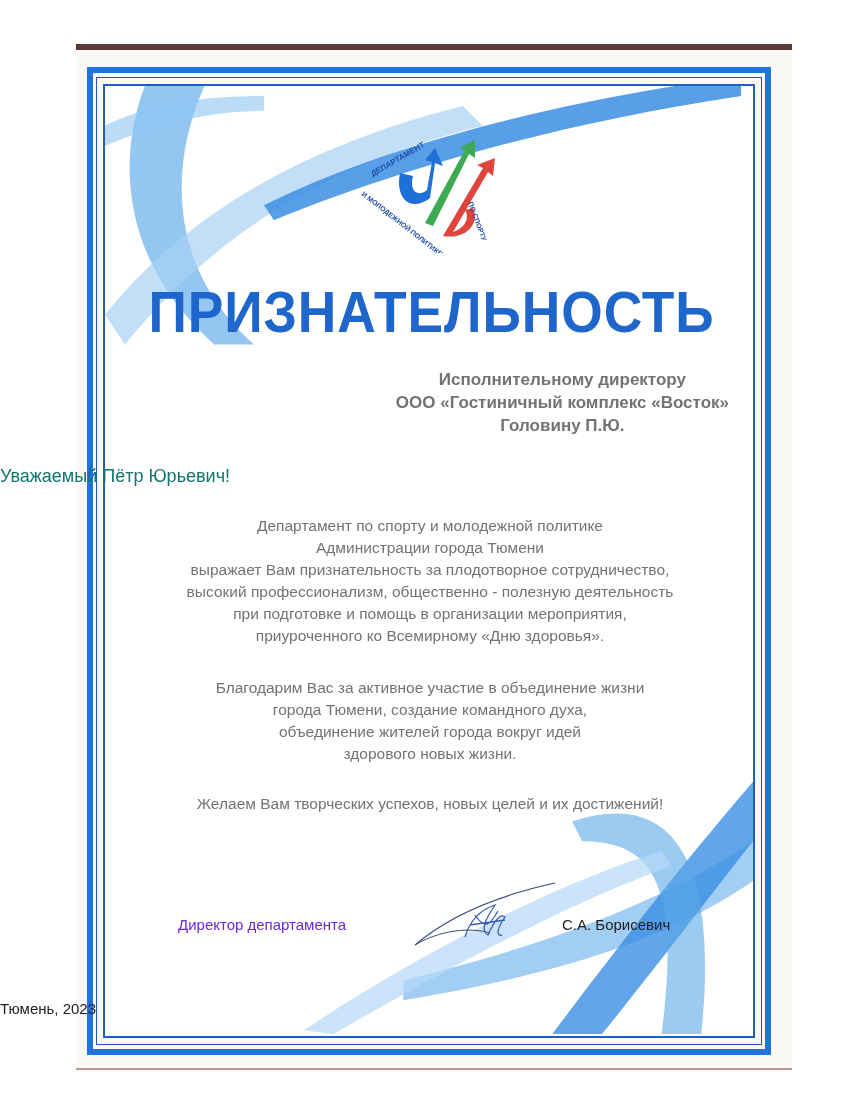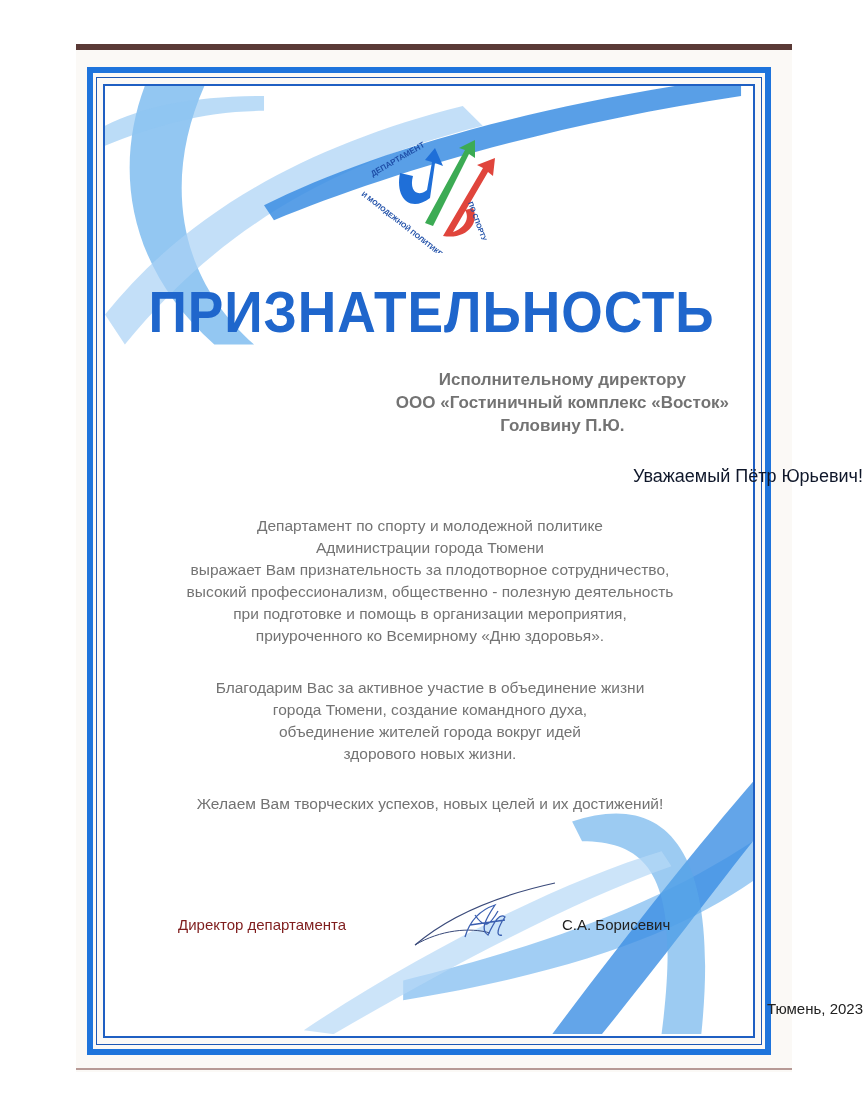--- a/index.html
+++ b/index.html
@@ -7,29 +7,29 @@
   .paper-edge { position:absolute; left:76px; top:44px; width:716px; height:1028px; background:#fbf9f6; }
   .paper-top { position:absolute; left:76px; top:44px; width:716px; height:6px; background:#5a3a36; }
   .paper-bottom { position:absolute; left:76px; top:1068px; width:716px; height:2px; background:#b79a96; }
   .frame-outer { position:absolute; left:87px; top:67px; width:684px; height:988px; border:6px solid #1e74dc; box-sizing:border-box; }
   .frame-mid { position:absolute; left:96px; top:77px; width:666px; height:968px; border:1.5px solid #1c57b5; box-sizing:border-box; }
   .frame-inner { position:absolute; left:103px; top:84px; width:652px; height:954px; border:2px solid #1f5fc2; box-sizing:border-box; overflow:hidden; background:#ffffff; }
   .swoosh { position:absolute; inset:0; }
   .logo { position:absolute; left:355px; top:128px; width:155px; height:125px; }
   .title { position:absolute; left:0; width:863px; top:278px; text-align:center; font-family:"Liberation Sans", sans-serif; font-weight:bold; font-size:58px; color:#1f66cc; letter-spacing:1px; transform:scaleX(0.92); transform-origin:center; }
   .addressee { position:absolute; right:134px; top:368px; text-align:center; font-weight:bold; font-size:17px; line-height:23px; color:#737373; }
-  .greeting { position:absolute; left:0; width:863px; top:466px; text-align:right; font-size:18px; color:#0f172a; }
+  .greeting { position:absolute; left:0; width:863px; top:466px; text-align:left; font-size:18px; color:#0f766e; }
   .para { position:absolute; left:120px; width:620px; text-align:center; font-size:15.5px; line-height:22px; color:#737373; }
   .p1 { top:515px; }
   .p2 { top:677px; }
   .p3 { top:793px; }
-  .sig-role { position:absolute; left:178px; top:916px; font-size:15px; color:#7f1d1d; }
+  .sig-role { position:absolute; left:178px; top:916px; font-size:15px; color:#6d28d9; }
   .sig-name { position:absolute; left:562px; top:916px; font-size:15px; color:#222; }
   .signature { position:absolute; left:410px; top:875px; width:150px; height:80px; }
-  .place { position:absolute; left:0; width:863px; top:1000px; text-align:right; font-size:15px; color:#222; }
+  .place { position:absolute; left:0; width:863px; top:1000px; text-align:left; font-size:15px; color:#222; }
 </style>
 </head>
 <body>
 
 <div class="paper-edge"></div>
 <div class="paper-top"></div>
 <div class="paper-bottom"></div>
 
 <div class="frame-outer"></div>
 <div class="frame-mid"></div>

